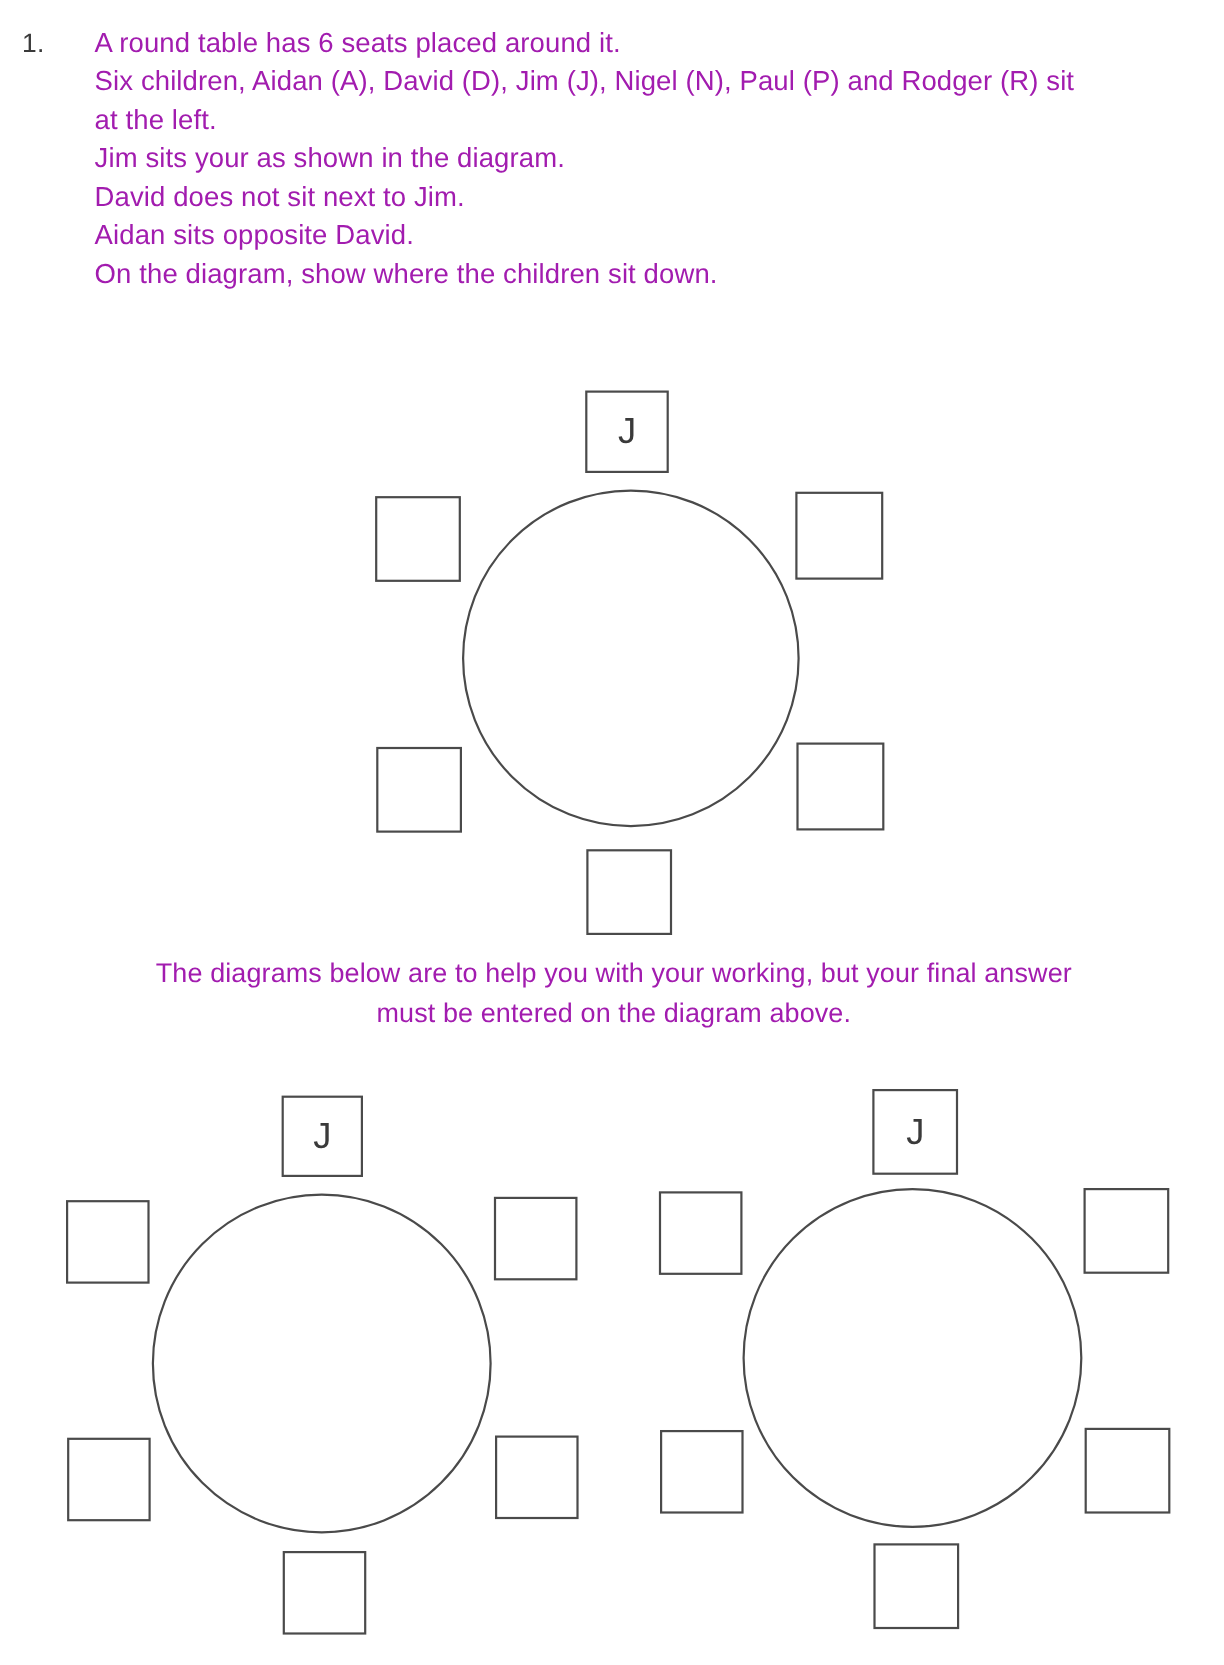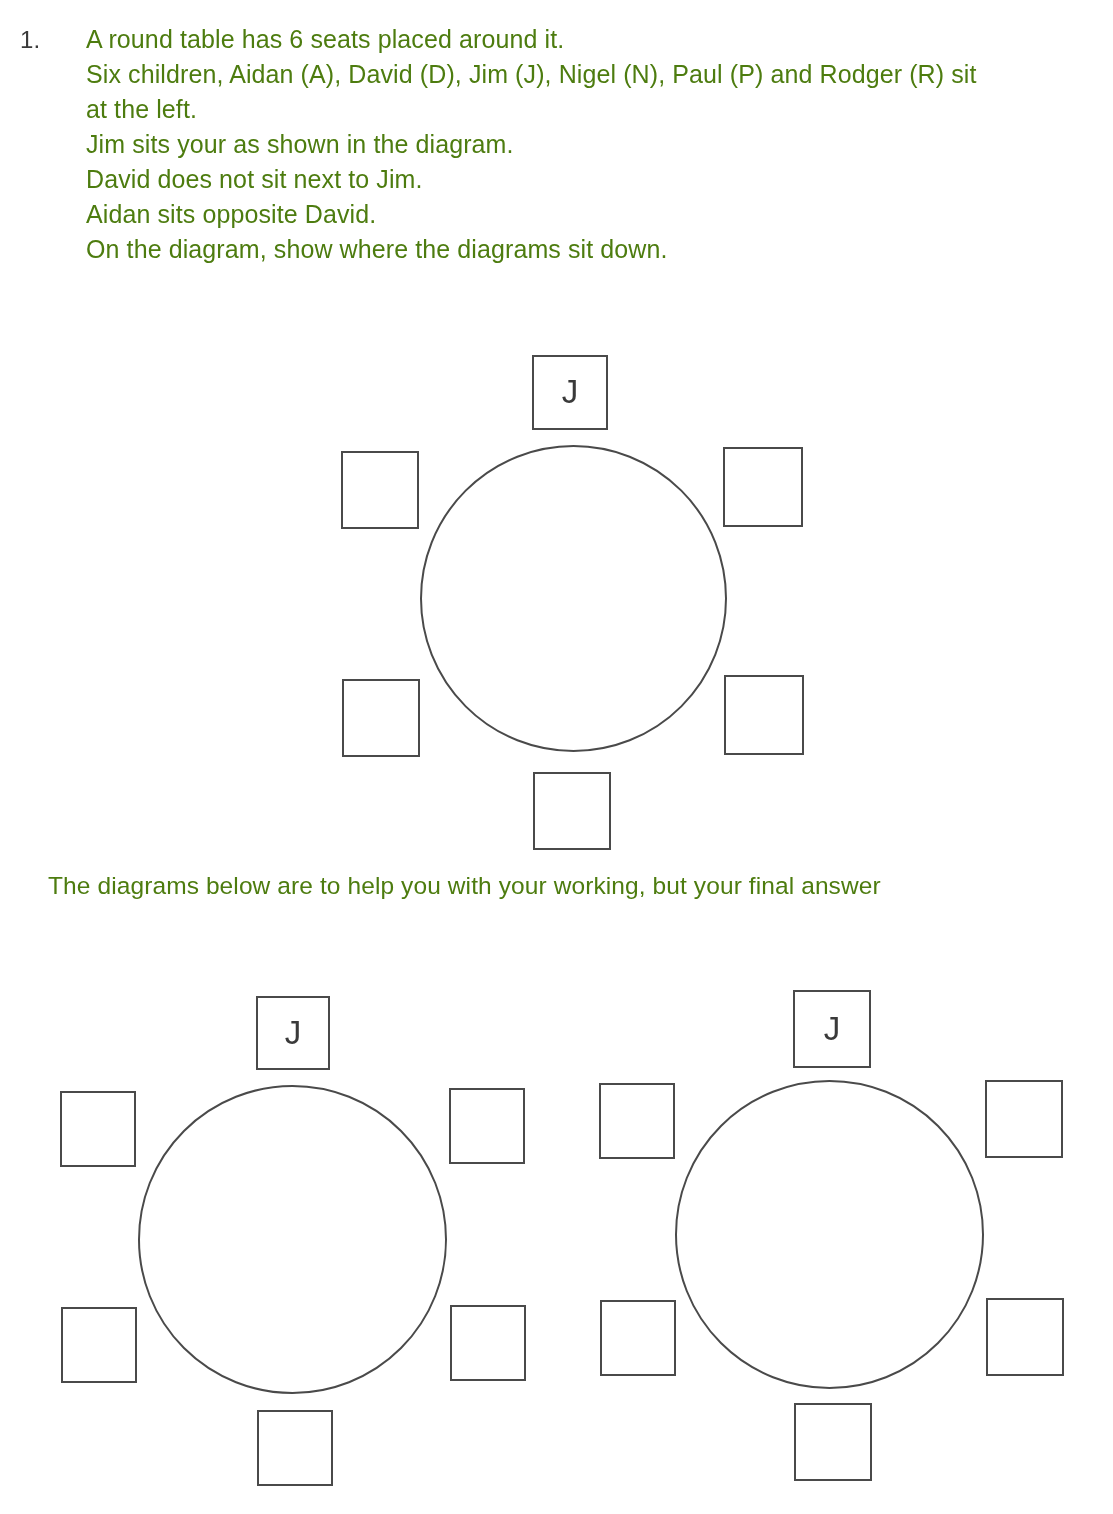--- a/index.html
+++ b/index.html
@@ -34,31 +34,32 @@
   }
   .q-lines {
     position: absolute;
     left: 86px;
     top: 22px;
     width: 1020px;
   }
   .q-line {
     font-size: 25px;
     line-height: 35px;
-    color: #4d7c0f;
+    color: #a21caf;
     white-space: pre;
     letter-spacing: 0.1px;
   }
 
   
   #working-note {
     position: absolute;
     left: 48px;
     top: 868px;
     width: 1020px;
+    text-align: center;
   }
   #working-note .q-line {
     font-size: 24.5px;
     line-height: 36px;
   }
 
   
   .diagram {
     position: absolute;
   }
@@ -91,21 +92,21 @@
 
 <div id="question-block">
   <div class="q-number">1.</div>
   <div class="q-lines">
     <div class="q-line">A round table has 6 seats placed around it.</div>
     <div class="q-line">Six children, Aidan (A), David (D), Jim (J), Nigel (N), Paul (P) and Rodger (R) sit</div>
     <div class="q-line">at the left.</div>
     <div class="q-line">Jim sits your as shown in the diagram.</div>
     <div class="q-line">David does not sit next to Jim.</div>
     <div class="q-line">Aidan sits opposite David.</div>
-    <div class="q-line">On the diagram, show where the diagrams sit down.</div>
+    <div class="q-line">On the diagram, show where the children sit down.</div>
   </div>
 </div>
 
 <div class="diagram" id="diagram-main" style="left:320px; top:345px; width:520px; height:520px;">
   <div class="table-circle" style="left:100px; top:100px; width:307px; height:307px;"></div>
 
   <div class="seat" style="left:212px; top:10px; width:76px; height:75px;">
     <span>J</span>
   </div>
   <div class="seat" style="left:21px; top:106px; width:78px; height:78px;">
@@ -120,20 +121,21 @@
   <div class="seat" style="left:404px; top:330px; width:80px; height:80px;">
     <span></span>
   </div>
   <div class="seat" style="left:213px; top:427px; width:78px; height:78px;">
     <span></span>
   </div>
 </div>
 
 <div id="working-note">
   <div class="q-line">The diagrams below are to help you with your working, but your final answer</div>
+  <div class="q-line">must be entered on the diagram above.</div>
 </div>
 
 <div class="diagram" id="diagram-working-left" style="left:50px; top:985px; width:520px; height:520px;">
   <div class="table-circle" style="left:88px; top:100px; width:309px; height:309px;"></div>
 
   <div class="seat" style="left:206px; top:11px; width:74px; height:74px;">
     <span>J</span>
   </div>
   <div class="seat" style="left:10px; top:106px; width:76px; height:76px;">
     <span></span>

